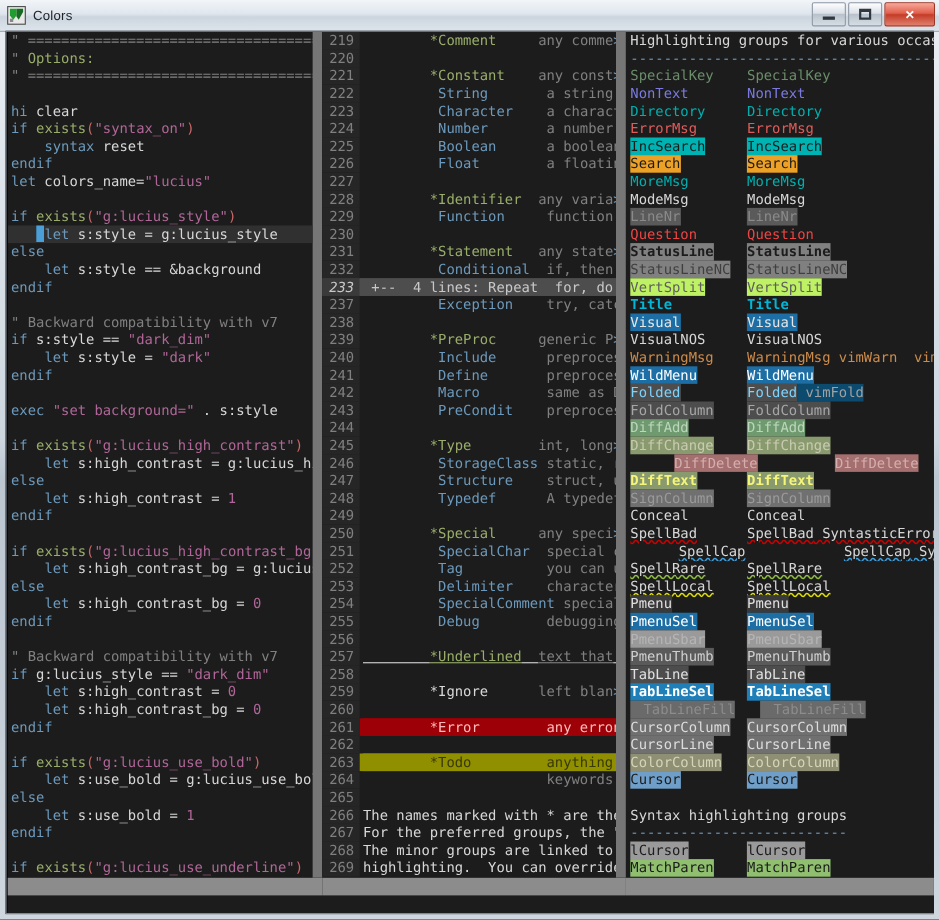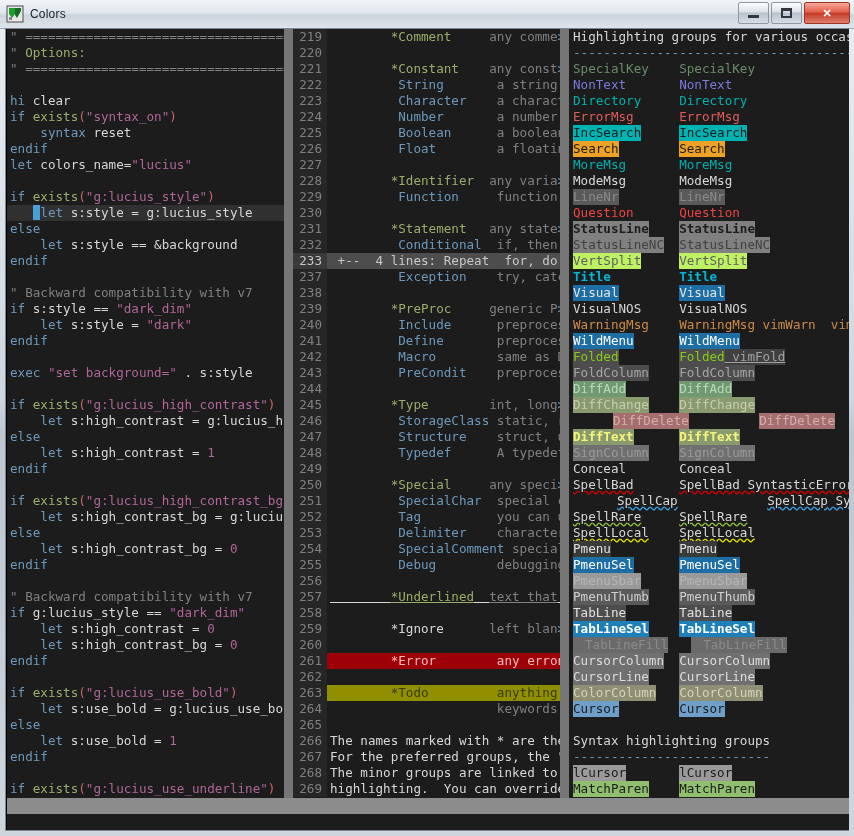--- a/index.html
+++ b/index.html
@@ -40,21 +40,21 @@
   .pane-mid{width:267px;flex:none;}
   .pane-right{width:280px;flex:none;}
 
   .txt{font-size:12.6px;line-height:16px;white-space:pre;
        font-family:"DejaVu Sans Mono","Liberation Mono",monospace;}
   .body-area{padding:0;overflow:hidden;}
 
   .row{height:16px;display:flex;white-space:pre;}
   .lnum{color:#808080;background:#262626;width:34px;flex:none;text-align:right;
         padding-right:5px;box-sizing:border-box;}
-  .lnum.cur{color:#c8c8c8;background:#3a3a3a;}
+  .lnum.cur{color:#c8c8c8;background:#3a3a3a;font-style:italic;}
   .code{flex:1;padding-left:3px;}
 
   
   .c-comment{color:#808080;}
   .c-key{color:#6c99bb;}
   .c-str{color:#b06698;}
   .c-num{color:#b06698;}
   .c-paren{color:#cc6666;}
   .c-ident{color:#d7d7d7;}
   .c-type{color:#99ad6a;}
@@ -83,21 +83,21 @@
   .g-LineNr{color:#8a8a8a;background:#5a5a5a;}
   .g-Question{color:#ef4444;}
   .g-StatusLine{background:#808080;color:#1c1c1c;font-weight:bold;}
   .g-StatusLineNC{background:#808080;color:#3f3f3f;}
   .g-VertSplit{background:#bef264;color:#5f5f5f;}
   .g-Title{color:#00b7d7;font-weight:bold;}
   .g-Visual{background:#1c6ea4;color:#e6e6e6;}
   .g-VisualNOS{color:#d7d7d7;}
   .g-WarningMsg{color:#cc8b4a;}
   .g-WildMenu{background:#1c6ea4;color:#ffffff;}
-  .g-Folded{background:#4d4d4d;color:#84cc16;}
+  .g-Folded{background:#4d4d4d;color:#7dd3fc;}
   .g-FoldColumn{background:#4d4d4d;color:#a6a6a6;}
   .g-DiffAdd{background:#6f9a6f;color:#bcd6bc;}
   .g-DiffChange{background:#8a9a6f;color:#c8cbb0;}
   .g-DiffDelete{background:#a56f6f;color:#d4aeae;margin-left:40px;}
   .g-DiffText{background:#8a9a6f;color:#f5f57a;font-weight:bold;}
   .g-SignColumn{background:#707070;color:#9a9a9a;}
   .g-Conceal{color:#d7d7d7;}
   .g-SpellBad{color:#d7d7d7;text-decoration:underline wavy #d00000;
               -webkit-text-decoration:underline wavy #d00000;}
   .g-SpellCap{color:#d7d7d7;text-decoration:underline wavy #3aa0e0;margin-left:44px;
@@ -117,21 +117,21 @@
   .g-CursorLine{background:#707070;color:#dcdcdc;}
   .g-ColorColumn{background:#8f8f73;color:#d4d4b8;}
   .g-Cursor{background:#6f9fc8;color:#1c1c1c;}
   .g-lCursor{background:#9a9a9a;color:#1c1c1c;}
   .g-MatchParen{background:#8fbf6f;color:#1c1c1c;}
   .g-SyntasticError{color:#d7d7d7;text-decoration:underline wavy #d00000;
               -webkit-text-decoration:underline wavy #d00000;}
   .g-SyntasticWarn{color:#d7d7d7;text-decoration:underline wavy #3aa0e0;
               -webkit-text-decoration:underline wavy #3aa0e0;}
   .g-vimWarn{color:#cc8b4a;}
-  .g-vimFold{background:#404040;color:#a0a0a0;text-decoration:underline;}
+  .g-vimFold{background:#0c4a6e;color:#a0a0a0;}
   .g-plain{color:#d7d7d7;}
   .g-sep{color:#6c99bb;}
 
   
   .statusbar{height:16px;display:flex;white-space:pre;font-size:12.6px;line-height:16px;}
   .st{overflow:hidden;position:relative;}
   .st-active{background:#8c8c8c;color:#101010;font-weight:bold;}
   .st-inactive{background:#8c8c8c;color:#3c3c3c;}
   .st-left{width:286px;flex:none;}
   .st-mid{width:276px;flex:none;}

